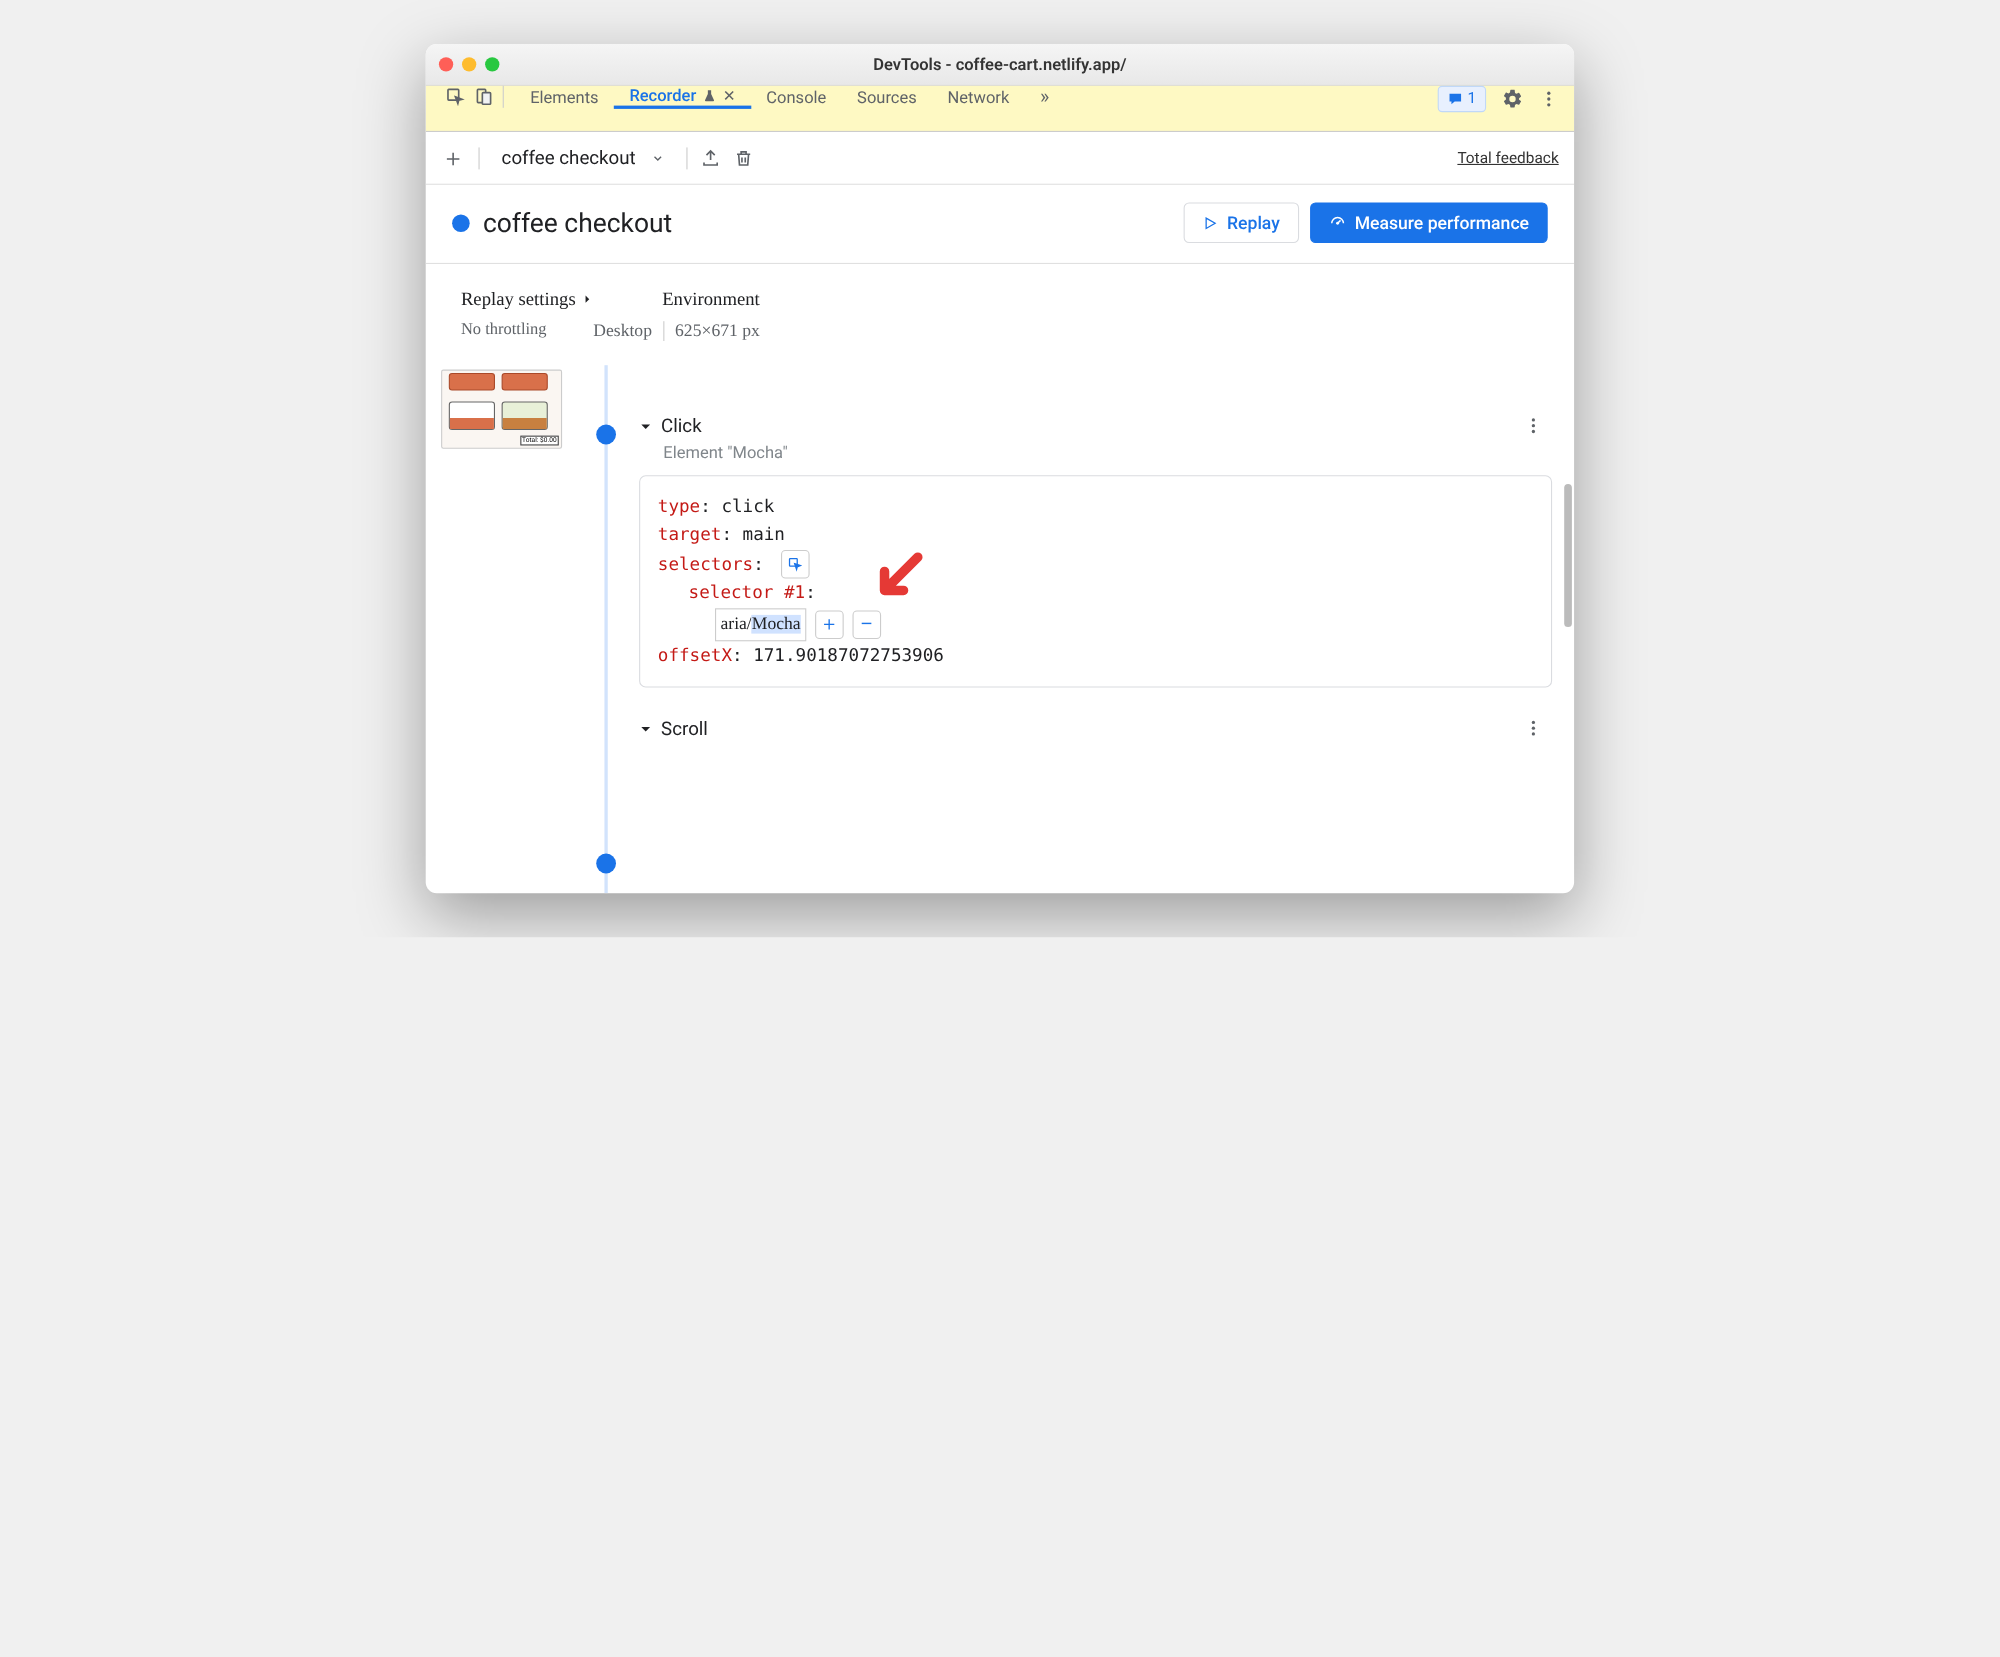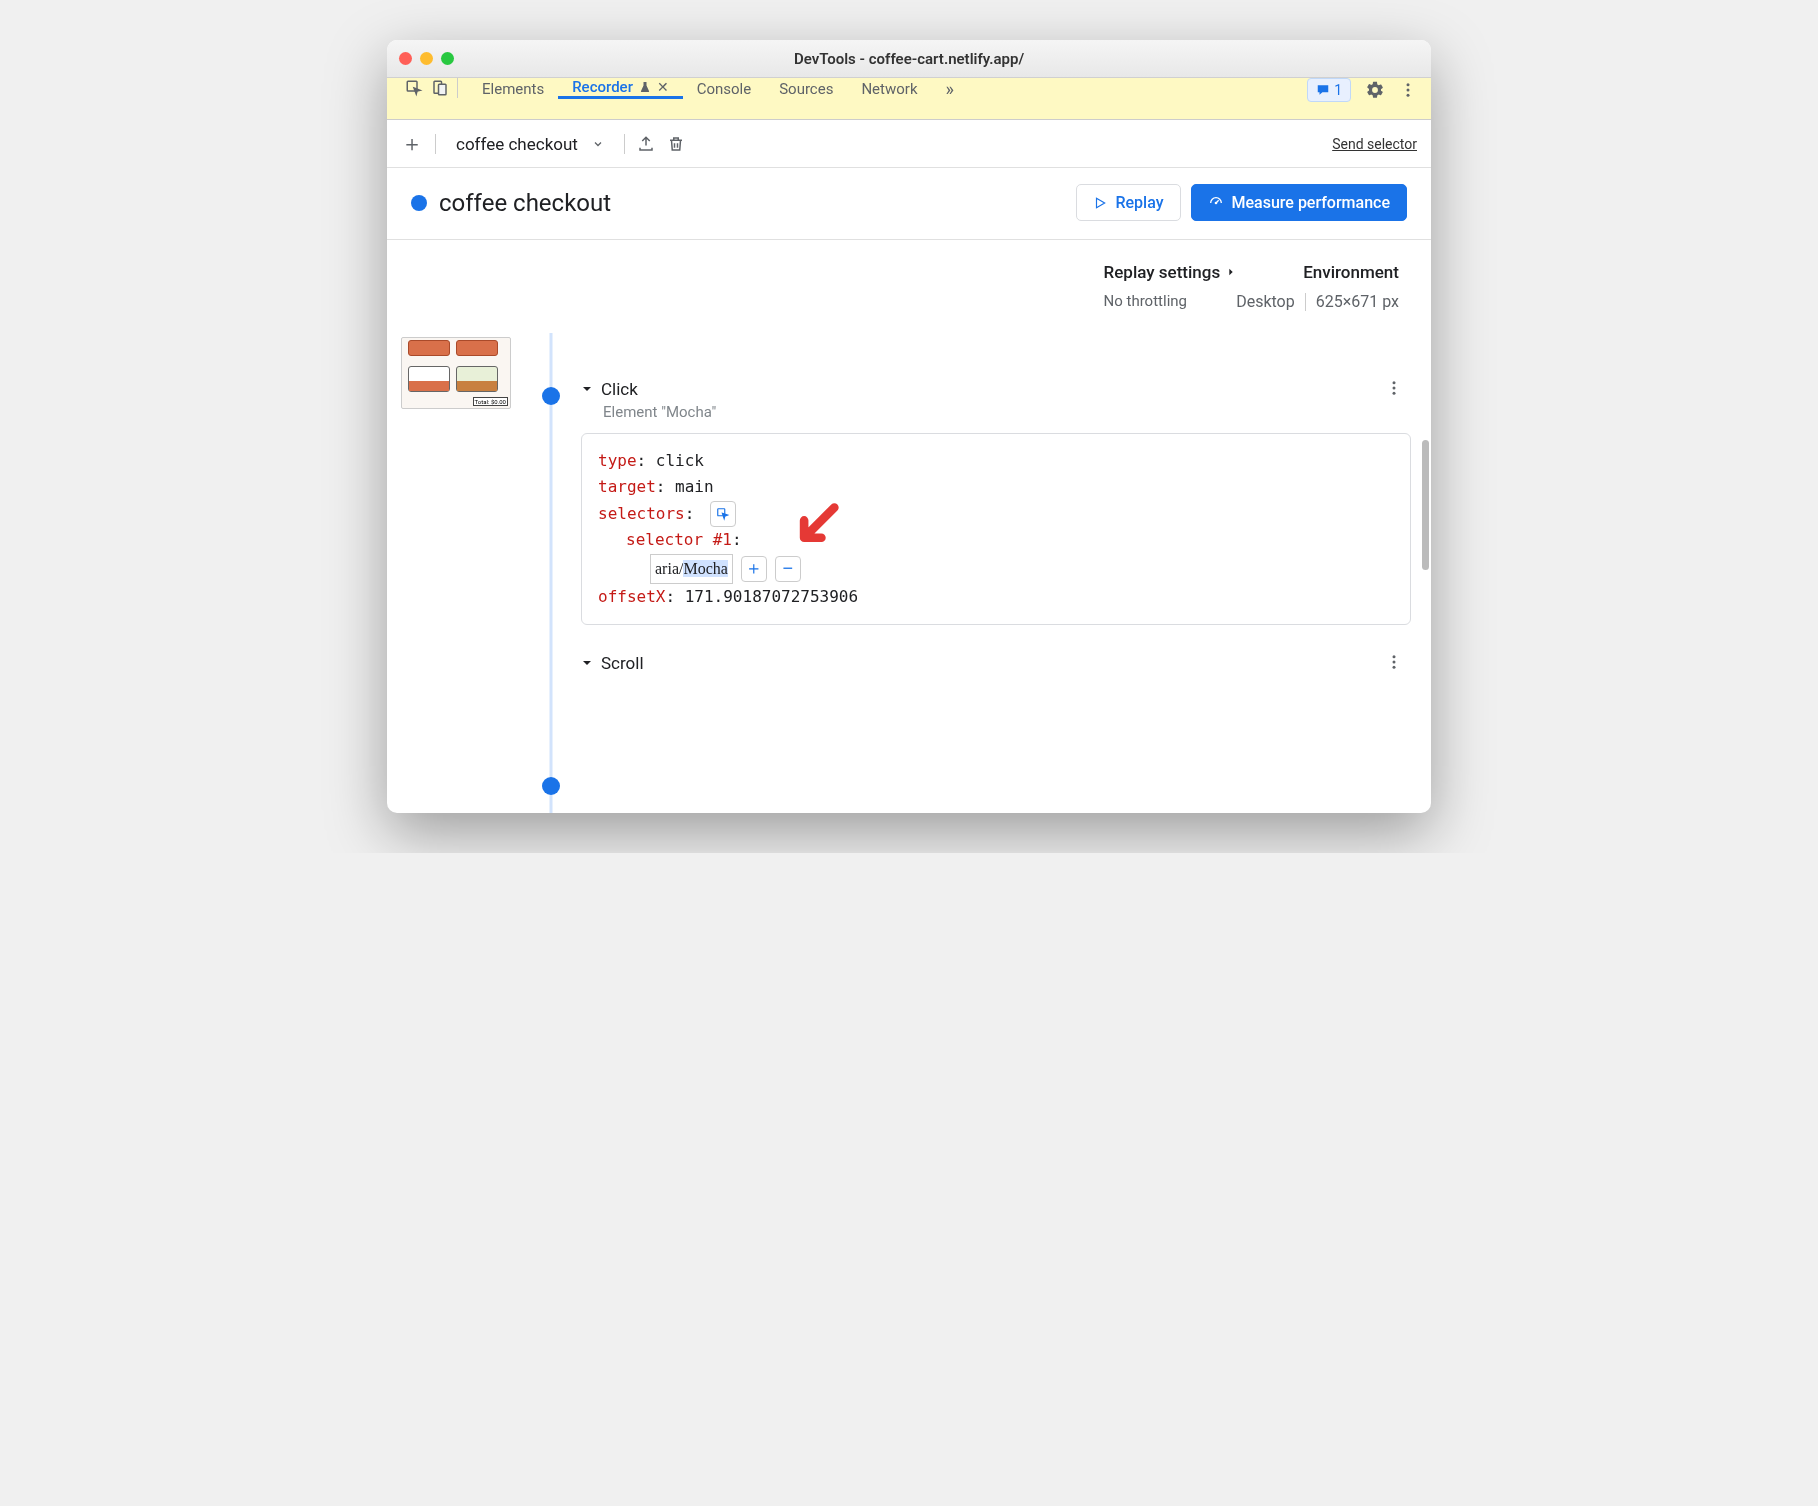--- a/index.html
+++ b/index.html
@@ -26,21 +26,21 @@
 .divider-v { width: 1px; height: 20px; background: #ccc; }
 .send-feedback { margin-left: auto; font-size: 14px; color: #333; text-decoration: underline; cursor: pointer; }
 
 .header-row { display: flex; align-items: center; justify-content: space-between; padding: 16px 24px 18px; border-bottom: 1px solid #e0e0e0; }
 .rec-title { display: flex; align-items: center; gap: 12px; font-size: 24px; color: #202124; }
 .blue-dot { width: 16px; height: 16px; background: #1a73e8; border-radius: 50%; }
 .header-buttons { display: flex; gap: 10px; }
 .btn { padding: 8px 16px; border-radius: 5px; font-size: 16px; font-weight: 500; cursor: pointer; display: flex; align-items: center; gap: 8px; border: 1px solid #dadce0; background: #fff; color: #1a73e8; }
 .btn.primary { background: #1a73e8; color: #fff; border-color: #1a73e8; }
 
-.settings-row { display: flex; justify-content: flex-end; padding: 22px 32px 22px; }
+.settings-row { display: flex; justify-content: flex-start; padding: 22px 32px 22px; font-family: Liberation Serif, serif; }
 .settings-left { display: flex; flex-direction: column; gap: 10px; }
 .settings-label { font-size: 17px; color: #202124; font-weight: 500; display: flex; align-items: center; gap: 6px; }
 .nothr { font-size: 15px; color: #5f6368; }
 .settings-right { display: flex; flex-direction: column; gap: 10px; align-items: flex-end; }
 .env-values { font-size: 16px; color: #5f6368; display: flex; align-items: center; gap: 10px; }
 .env-vd { width: 1px; height: 18px; background: #ccc; }
 
 .timeline-area { display: flex; padding: 0 14px 0 14px; height: 480px; position: relative; }
 .thumb-col { width: 130px; padding-top: 4px; }
 .thumb { width: 110px; height: 72px; background: #faf6f2; border: 1px solid #ccc; border-radius: 2px; position: relative; overflow: hidden; }
@@ -159,21 +159,21 @@
     <span class="icon-btn">
       <svg width="18" height="18" viewBox="0 0 24 24" fill="none" stroke="#5f6368" stroke-width="2">
           <path d="M12 3 L12 14 M7 8 L12 3 L17 8 M4 17 v3 h16 v-3"></path>
         </svg>
     </span>
     <span class="icon-btn">
       <svg width="18" height="18" viewBox="0 0 24 24" fill="none" stroke="#5f6368" stroke-width="2">
           <path d="M4 7 h16 M9 7 V4 h6 v3 M6 7 l1 13 h10 l1-13 M10 11 v6 M14 11 v6"></path>
         </svg>
     </span>
-    <span class="send-feedback">Send selector</span>
+    <span class="send-feedback">Total feedback</span>
   </div>
 
   <div class="header-row">
     <div class="rec-title">
       <span class="blue-dot"></span>
       <span>coffee checkout</span>
     </div>
     <div class="header-buttons">
       <div class="btn">
         <svg width="14" height="14" viewBox="0 0 24 24">

